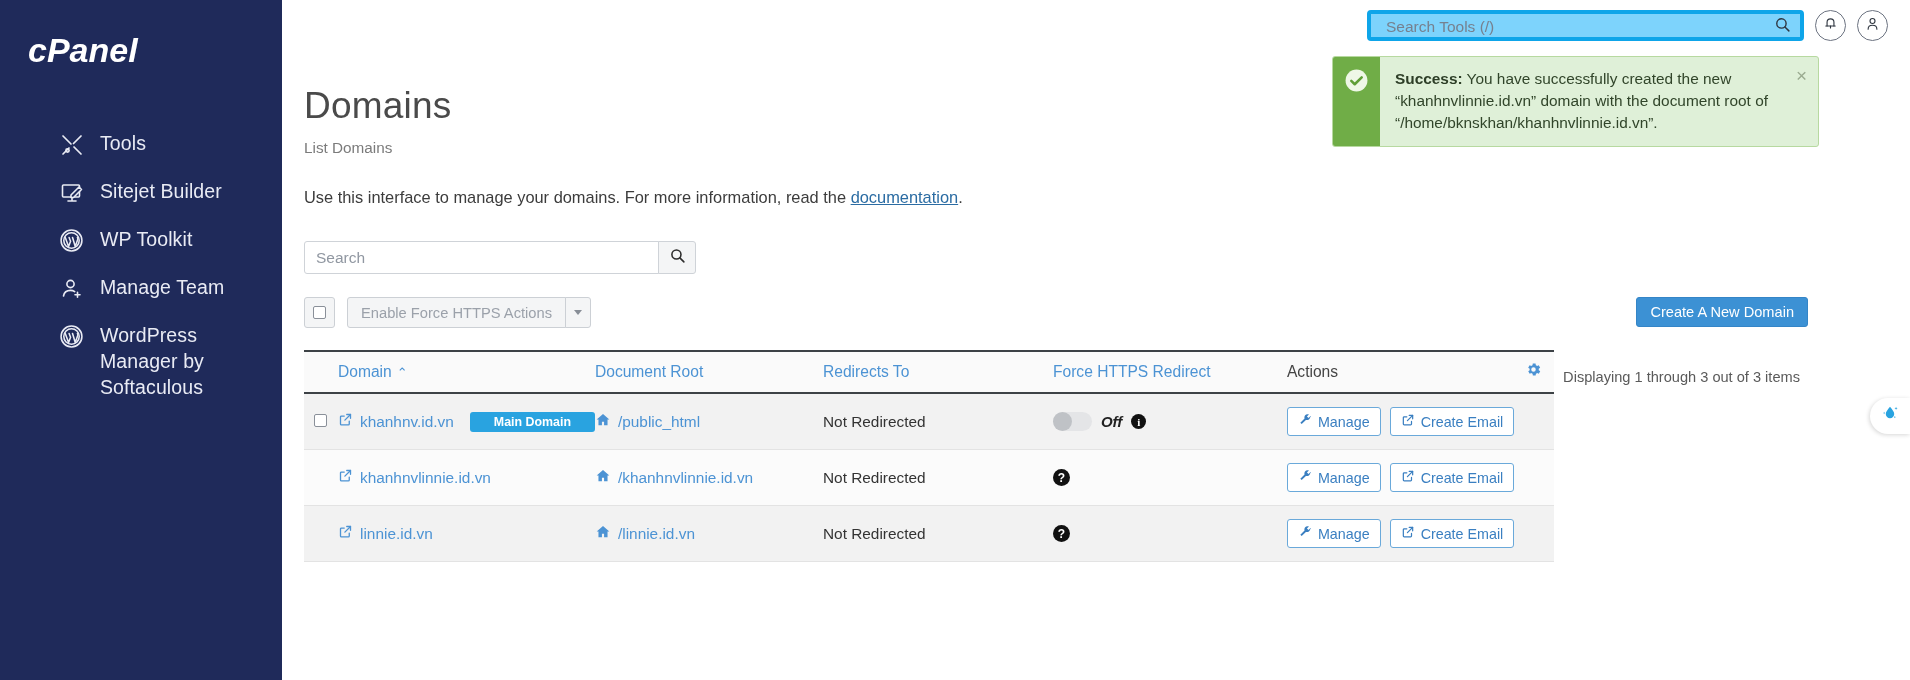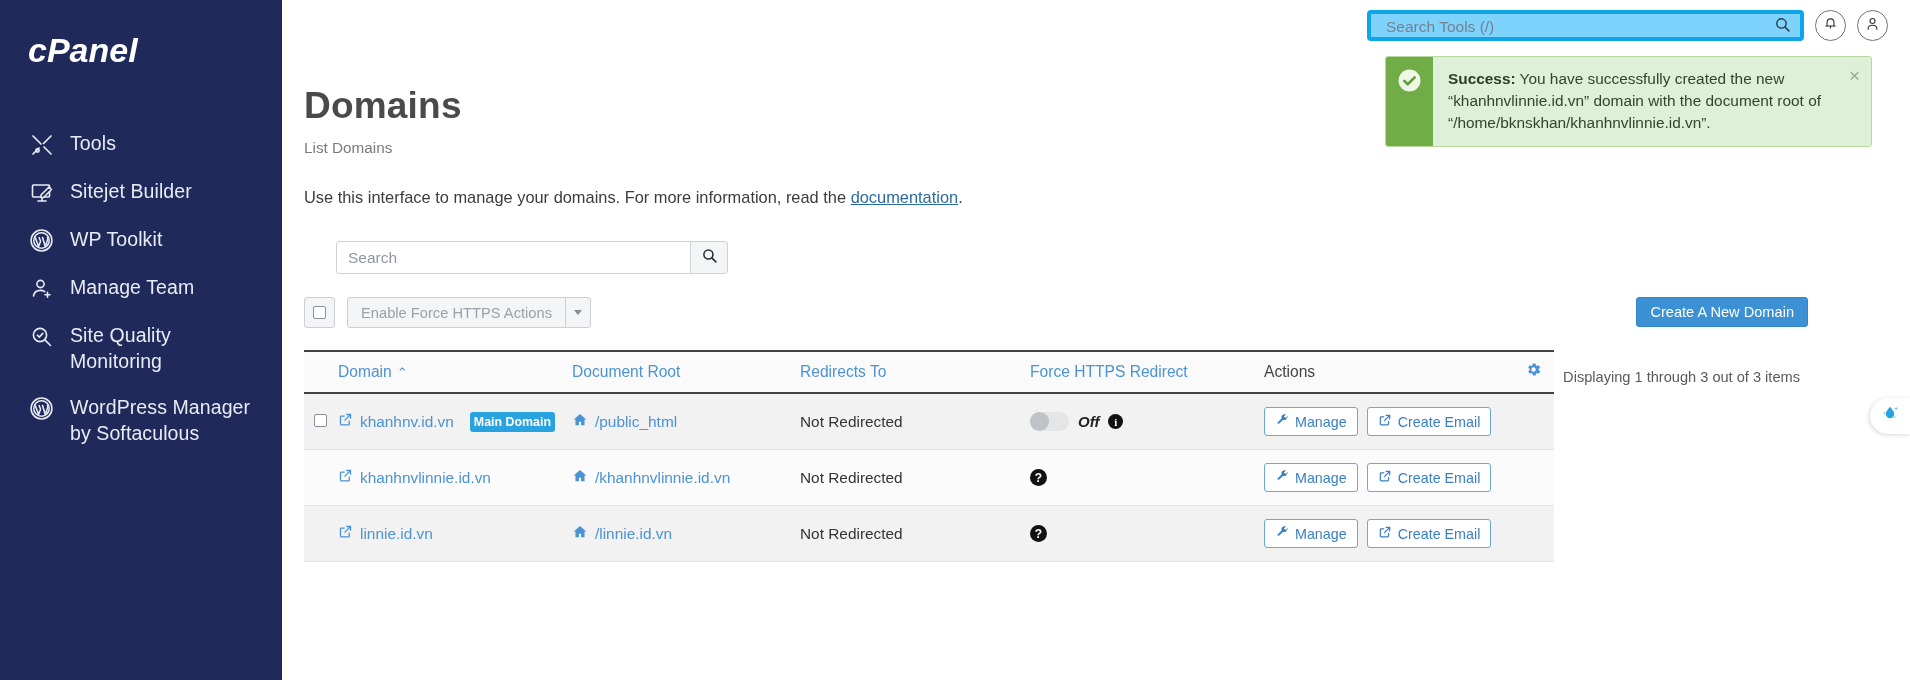--- a/index.html
+++ b/index.html
@@ -25,20 +25,21 @@
     padding: 14px 0 0 28px;
     height: 72px;
   }
   .brand svg { display: block; }
   .nav { margin-top: 30px; }
   .nav-item {
     display: flex; align-items: flex-start; gap: 15px;
     padding: 10px 16px 10px 28px;
     cursor: pointer;
     color: #e9ebf4;
+    margin-left: 30px;
   }
   .nav-ico {
     width: 27px; height: 27px; flex: 0 0 27px;
     display: flex; align-items: center; justify-content: center;
     margin-top: 1px;
   }
   .nav-label { font-size: 19.5px; line-height: 27px; font-weight: 400; letter-spacing: .1px; }
   .nav-label.two-line { line-height: 26px; }
 
   
@@ -69,21 +70,21 @@
   .search-tools input::placeholder { color: #76808f; }
   .circle-btn {
     width: 31px; height: 31px; border-radius: 50%;
     border: 1px solid #6b7280;
     display: flex; align-items: center; justify-content: center;
     cursor: pointer; background: #fff;
   }
 
   
   .alert {
-    position: absolute; top: 56px; left: 1103px; width: 487px;
+    position: absolute; top: 56px; left: 1050px; width: 487px;
     display: flex; align-items: stretch;
     background: #dff0d8; border: 1px solid #b7d9a0;
     border-radius: 3px;
     overflow: hidden;
     z-index: 20;
   }
   .alert-icon-col {
     width: 47px; background: #70ad47;
     display: flex; align-items: flex-start; justify-content: center;
     padding-top: 11px;
@@ -94,29 +95,29 @@
   }
   .alert-body b { font-weight: 700; color: #2d3e27; }
   .alert-close {
     color: #9aab90; font-size: 19px; line-height: 1;
     padding: 9px 11px 0 0; cursor: pointer; font-family: "Liberation Sans", sans-serif;
   }
 
   
   .content { padding: 0 0 0 22px; position: relative; }
   .page-title {
-    font-size: 37px; font-weight: 700; color: #4a4a4a;
+    font-size: 37px; font-weight: 400; color: #4a4a4a;
     margin: 33px 0 0 0; letter-spacing: .2px;
   }
   .breadcrumb { font-size: 15.3px; color: #7b7b7b; margin-top: 12px; }
   .intro { font-size: 16.4px; color: #3c3c3c; margin-top: 31px; }
   .intro a { color: #2b6ca3; text-decoration: underline; }
 
   
-  .search-row { margin-top: 34px; display: flex; margin-left: 32px; }
+  .search-row { margin-top: 34px; display: flex; }
   .search-input {
     width: 355px; height: 33px;
     border: 1px solid #cfd3d8; border-radius: 3px 0 0 3px;
     padding: 0 11px; font-size: 15.5px; color: #333;
     outline: none; background: #fff;
     font-family: "Liberation Sans", sans-serif;
   }
   .search-input::placeholder { color: #9097a1; }
   .search-go {
     width: 38px; height: 33px; margin-left: -1px;
@@ -192,21 +193,21 @@
   .c-act    { width: auto; }
 
   .row-check {
     width: 13px; height: 13px; border: 1px solid #8a9099; border-radius: 2px;
     background: #fff; display: inline-block; cursor: pointer;
   }
   .lnk { color: #4c93d4; text-decoration: none; cursor: pointer; }
   .cellflex { display: flex; align-items: center; gap: 7px; text-align: right; }
   .badge {
     background: #29a3e0; color: #fff; font-size: 12.4px; font-weight: 700;
-    padding: 3px 4px; border-radius: 3px; margin-left: 9px; white-space: nowrap;
+    padding: 3px 24px; border-radius: 3px; margin-left: 9px; white-space: nowrap;
   }
   .toggle-wrap { display: flex; align-items: center; gap: 9px; }
   .toggle {
     width: 39px; height: 19px; border-radius: 10px; background: #e4e5e7;
     position: relative; cursor: pointer; flex: 0 0 39px;
   }
   .toggle .knob {
     width: 19px; height: 19px; border-radius: 50%; background: #bfc2c6;
     position: absolute; left: 0; top: 0;
   }
@@ -294,30 +295,20 @@
         <span class="nav-ico">
           <svg width="24" height="24" viewBox="0 0 24 24" fill="none" stroke="#e9ebf4" stroke-width="1.6" stroke-linecap="round">
             <circle cx="10.5" cy="7" r="3.6"></circle>
             <path d="M3.5 19c.6-3.6 3.5-5.6 7-5.6 1.6 0 3 .4 4.2 1.2"></path>
             <path d="M17.5 15.2v5M15 17.7h5"></path>
           </svg>
         </span>
         <span class="nav-label">Manage Team</span>
       </div>
 
-      <div class="nav-item">
-        <span class="nav-ico">
-          <svg width="24" height="24" viewBox="0 0 24 24" fill="none" stroke="#e9ebf4" stroke-width="1.6" stroke-linecap="round">
-            <circle cx="10" cy="10" r="6.6"></circle>
-            <path d="M7.4 10.2l1.9 1.9 3.5-3.7"></path>
-            <path d="M14.9 14.9L20.5 20.5"></path>
-          </svg>
-        </span>
-        <span class="nav-label two-line">Site Quality Monitoring</span>
-      </div>
 
       <div class="nav-item">
         <span class="nav-ico">
           <svg width="25" height="25" viewBox="0 0 24 24" fill="none" stroke="#e9ebf4" stroke-width="1.5">
             <circle cx="12" cy="12" r="10"></circle>
             <circle cx="12" cy="12" r="7.4"></circle>
             <path d="M6 9.2l3.2 8.6 1.9-5.1-1.4-3.5M13 9.2l2.6 8.6 2.3-6.6c.3-.9.2-1.6-.2-2" stroke-linecap="round" stroke-linejoin="round"></path>
           </svg>
         </span>
         <span class="nav-label two-line">WordPress Manager by Softaculous</span>

